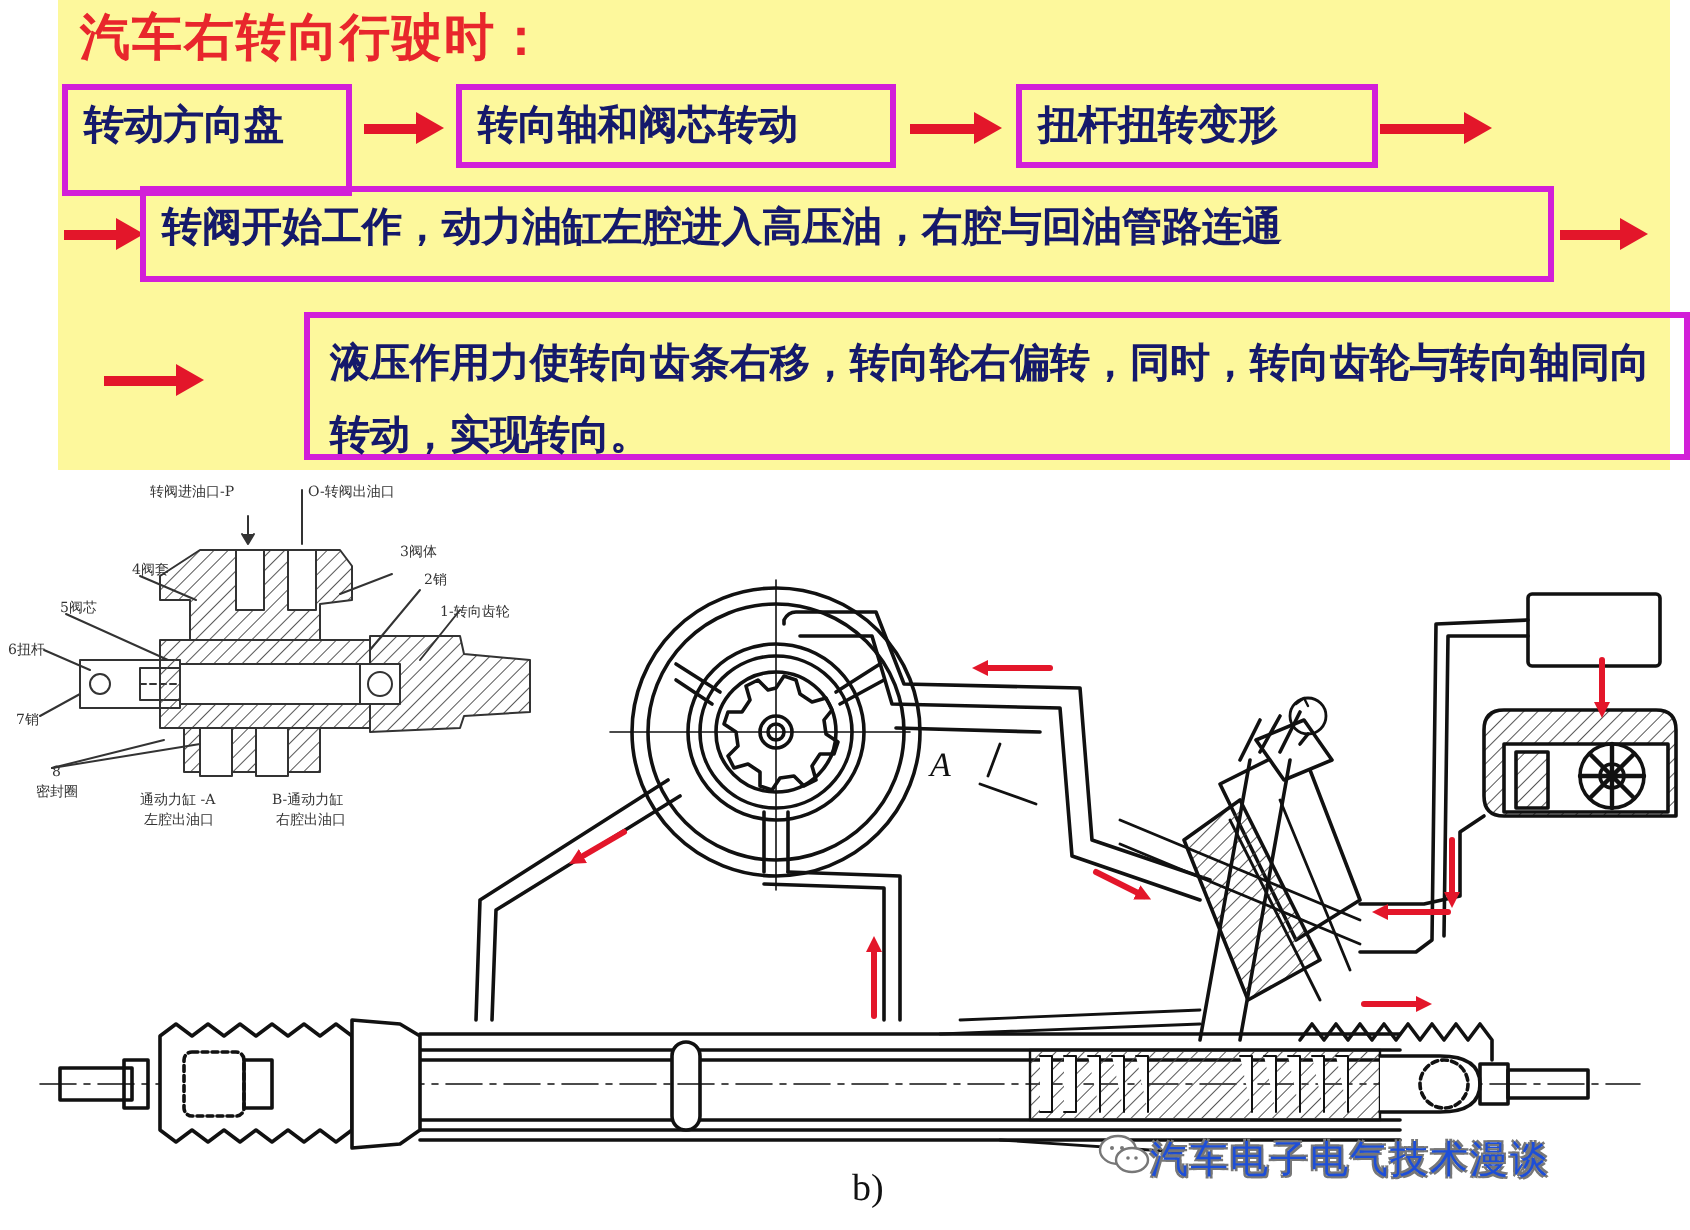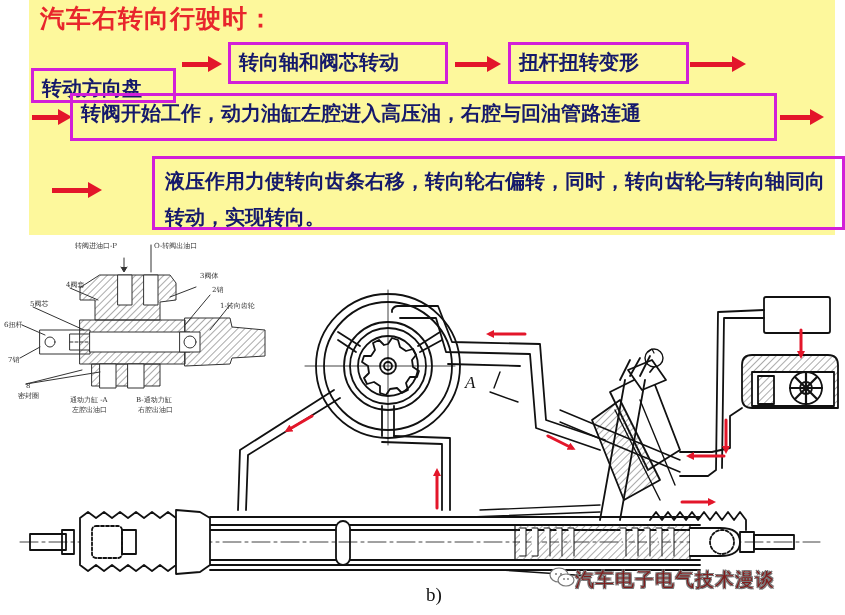--- a/index.html
+++ b/index.html
@@ -7,32 +7,32 @@
          font-family: "DejaVu Sans", "Liberation Sans", sans-serif; }
   .panel { position: absolute; left: 29px; top: 0; width: 806px; height: 235px; background: #fdf89c; }
   .title { position: absolute; left: 40px; top: 2px; font-size: 25px; font-weight: bold; color: #e8262c; letter-spacing: 1px; white-space: nowrap; text-align: right; }
   .box { position: absolute; border: 3px solid #d21fd8; color: #15196b; font-size: 20px; font-weight: bold; box-sizing: border-box; white-space: nowrap; line-height: 26px; padding: 4px 8px; background: transparent; }
   .box.multi { white-space: normal; line-height: 36px; padding: 4px 10px; margin-left: 48px; }
   .arrow { position: absolute; height: 8px; }
   .arrow .shaft { position: absolute; left: 0; top: 2px; height: 5px; background: #e3162a; }
   .arrow .head { position: absolute; top: -4px; width: 0; height: 0; border-top: 8px solid transparent; border-bottom: 8px solid transparent; border-left: 14px solid #e3162a; }
   svg.diagram { position: absolute; left: 0; top: 235px; }
   .inset-label { font-family: "DejaVu Serif", serif; font-size: 7px; fill: #333; }
-  .watermark { position: absolute; left: 575px; top: 567px; font-size: 19px; color: #7f1d1d; white-space: nowrap;
+  .watermark { position: absolute; left: 575px; top: 567px; font-size: 19px; color: #1d4ed8; white-space: nowrap;
                text-shadow: -1px -1px 0 #777, 1px -1px 0 #777, -1px 1px 0 #777, 1px 1px 0 #777; letter-spacing: 1px; }
   .wm-icon { position: absolute; left: 549px; top: 566px; width: 26px; height: 22px; }
   .sublabel { position: absolute; left: 426px; top: 584px; font-family: "Liberation Serif", serif; font-size: 19px; color: #111; }
 </style>
 </head>
 <body>
 
 <div class="panel"></div>
 <div class="title">汽车右转向行驶时：</div>
 
-<div class="box" style="left:31px; top:42px; width:145px; height:35px;margin-top:26px;">转动方向盘</div>
+<div class="box" style="left:31px; top:42px; width:145px; height:56px;">转动方向盘</div>
 <div class="arrow" style="left:182px; top:60px; width:40px;">
   <div class="shaft" style="width:28px;"></div>
     <div class="head" style="left:26px;"></div>
 </div>
 <div class="box" style="left:228px; top:42px; width:220px; height:42px;">转向轴和阀芯转动</div>
 <div class="arrow" style="left:455px; top:60px; width:46px;">
   <div class="shaft" style="width:34px;"></div>
     <div class="head" style="left:32px;"></div>
 </div>
 <div class="box" style="left:508px; top:42px; width:181px; height:42px;">扭杆扭转变形</div>

